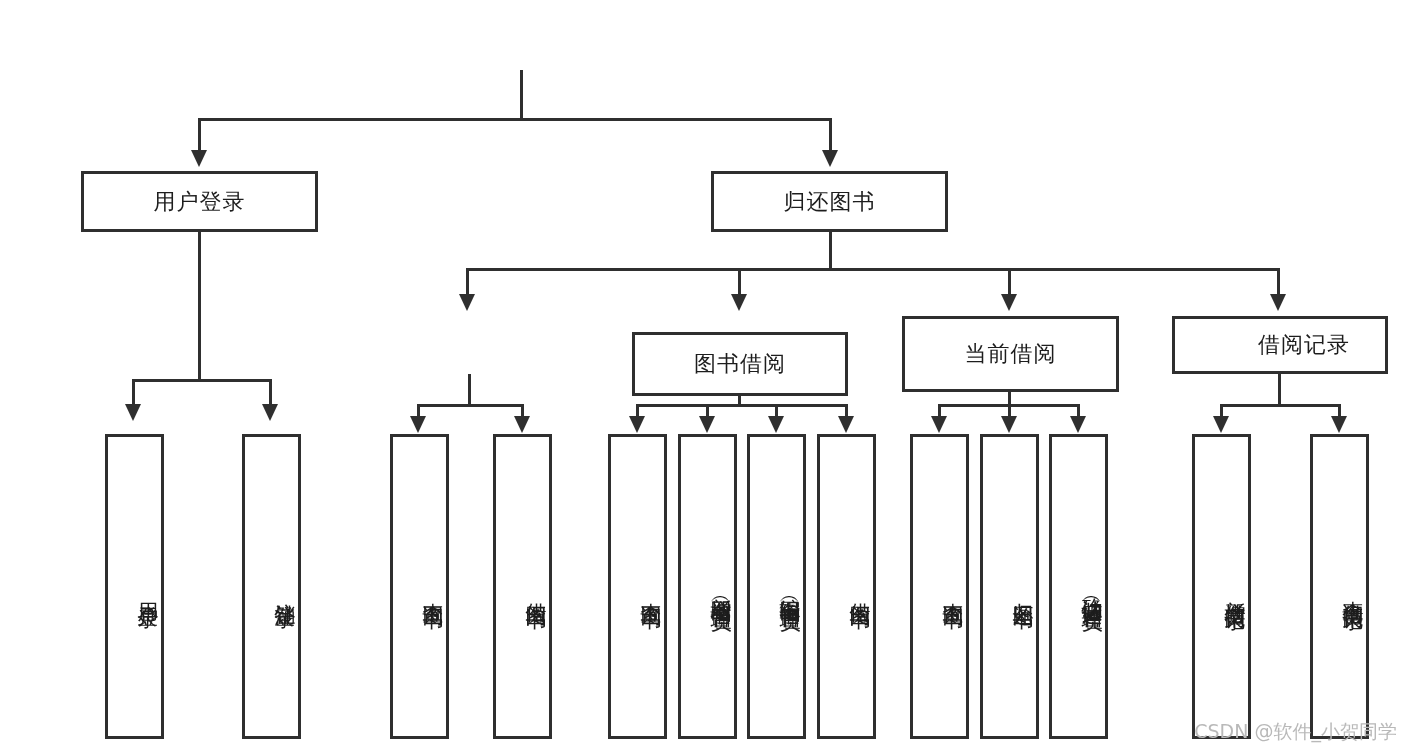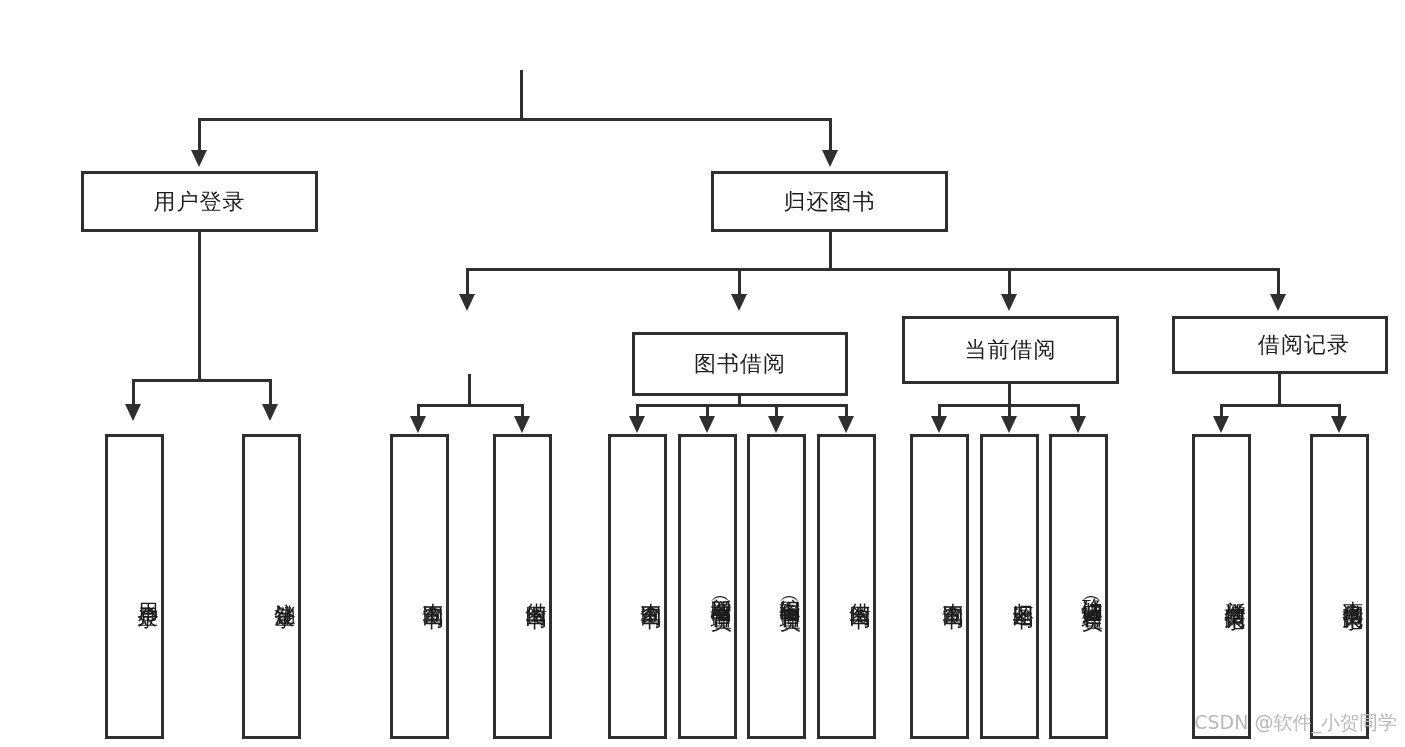--- a/index.html
+++ b/index.html
@@ -67,21 +67,21 @@
     height: 0;
     border-left: 8px solid transparent;
     border-right: 8px solid transparent;
     border-top: 17px solid #2f2f2f;
     z-index: 2;
   }
   
   #watermark {
     position: absolute;
     right: 8px;
-    bottom: 11px;
+    bottom: 2px;
     font-size: 19px;
     color: #b9b9b9;
     white-space: nowrap;
     z-index: 5;
     font-family: "DejaVu Sans", "Liberation Sans", sans-serif;
   }
 </style>
 </head>
 <body>
 
@@ -124,21 +124,21 @@
 
   <div class="ln vert" style="left:1008px; top:268px; width:3px; height:28px;"></div>
   <div class="arrow" style="left:1001px; top:294px;"></div>
 
   <div class="ln vert" style="left:1277px; top:268px; width:3px; height:28px;"></div>
   <div class="arrow" style="left:1270px; top:294px;"></div>
 
   <div class="node h" style="left:632px; top:332px; width:216px; height:64px;">
     <span>图书借阅</span>
   </div>
-  <div class="node h" style="left:902px; top:316px; width:217px; height:68px;">
+  <div class="node h" style="left:902px; top:316px; width:217px; height:76px;">
     <span>当前借阅</span>
   </div>
   <div class="node h" style="left:1172px; top:316px; width:216px; height:58px;padding-left:48px;">
     <span>借阅记录</span>
   </div>
 
   <div class="ln vert" style="left:468px; top:374px; width:3px; height:33px;"></div>
   <div class="ln horz" style="left:417px; top:404px; width:107px; height:3px;"></div>
   <div class="ln vert" style="left:417px; top:404px; width:3px; height:14px;"></div>
   <div class="arrow" style="left:410px; top:416px;"></div>

